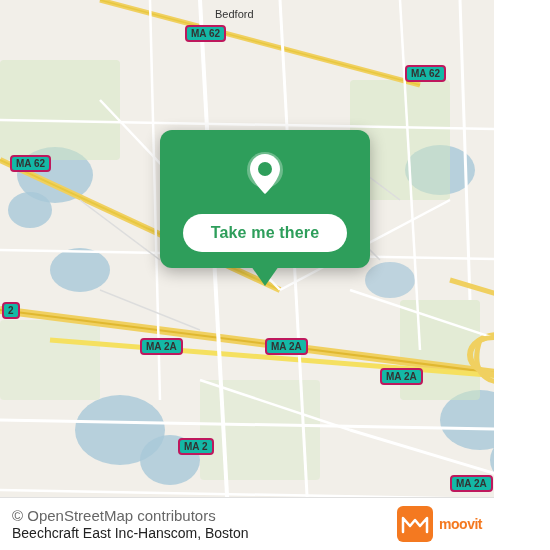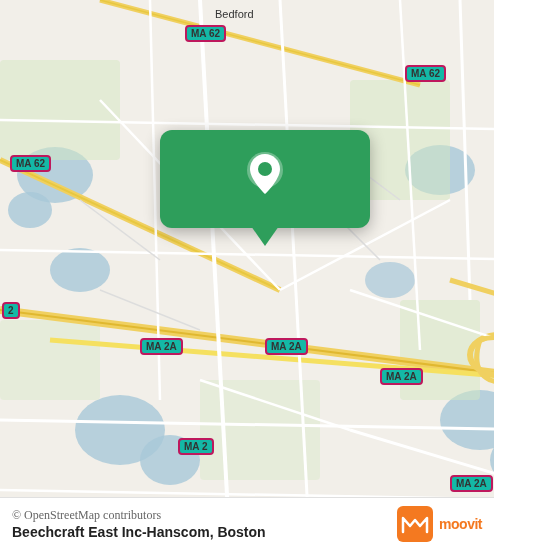--- a/index.html
+++ b/index.html
@@ -97,29 +97,28 @@
       border-top: 1px solid #e0e0e0;
       z-index: 20;
     }
 
     #bottom-left {
       display: flex;
       flex-direction: column;
     }
 
     #copyright-text {
-      font-size: 12px;
+      font-size: 15px;
       color: #666;
-      font-family: Liberation Serif, serif;
     }
 
     #location-text {
       font-size: 14px;
       color: #222;
-      font-weight: 700;
+      font-weight: 400;
       margin-top: 1px;
     }
 
     #moovit-logo {
       display: flex;
       align-items: center;
       gap: 6px;
     }
 
     .moovit-m {
@@ -239,20 +238,21 @@
 
   <div id="popup-card">
     <div class="pin-icon">
       <svg viewBox="0 0 54 54" xmlns="http://www.w3.org/2000/svg">
 
         <circle cx="27" cy="22" r="18" fill="white" opacity="0.3"></circle>
         <path d="M27 6 C18.7 6 12 12.7 12 21 C12 32 27 46 27 46 C27 46 42 32 42 21 C42 12.7 35.3 6 27 6 Z" fill="white"></path>
         <circle cx="27" cy="21" r="7" fill="#2e9e5b"></circle>
       </svg>
     </div>
+    <button id="take-me-there-btn">Take me there</button>
   </div>
 
   <div id="bottom-bar">
     <div id="bottom-left">
       <span id="copyright-text">© OpenStreetMap contributors</span>
       <span id="location-text">Beechcraft East Inc-Hanscom, Boston</span>
     </div>
     <div id="moovit-logo">
 
       <svg class="moovit-m" viewBox="0 0 36 36" xmlns="http://www.w3.org/2000/svg">

